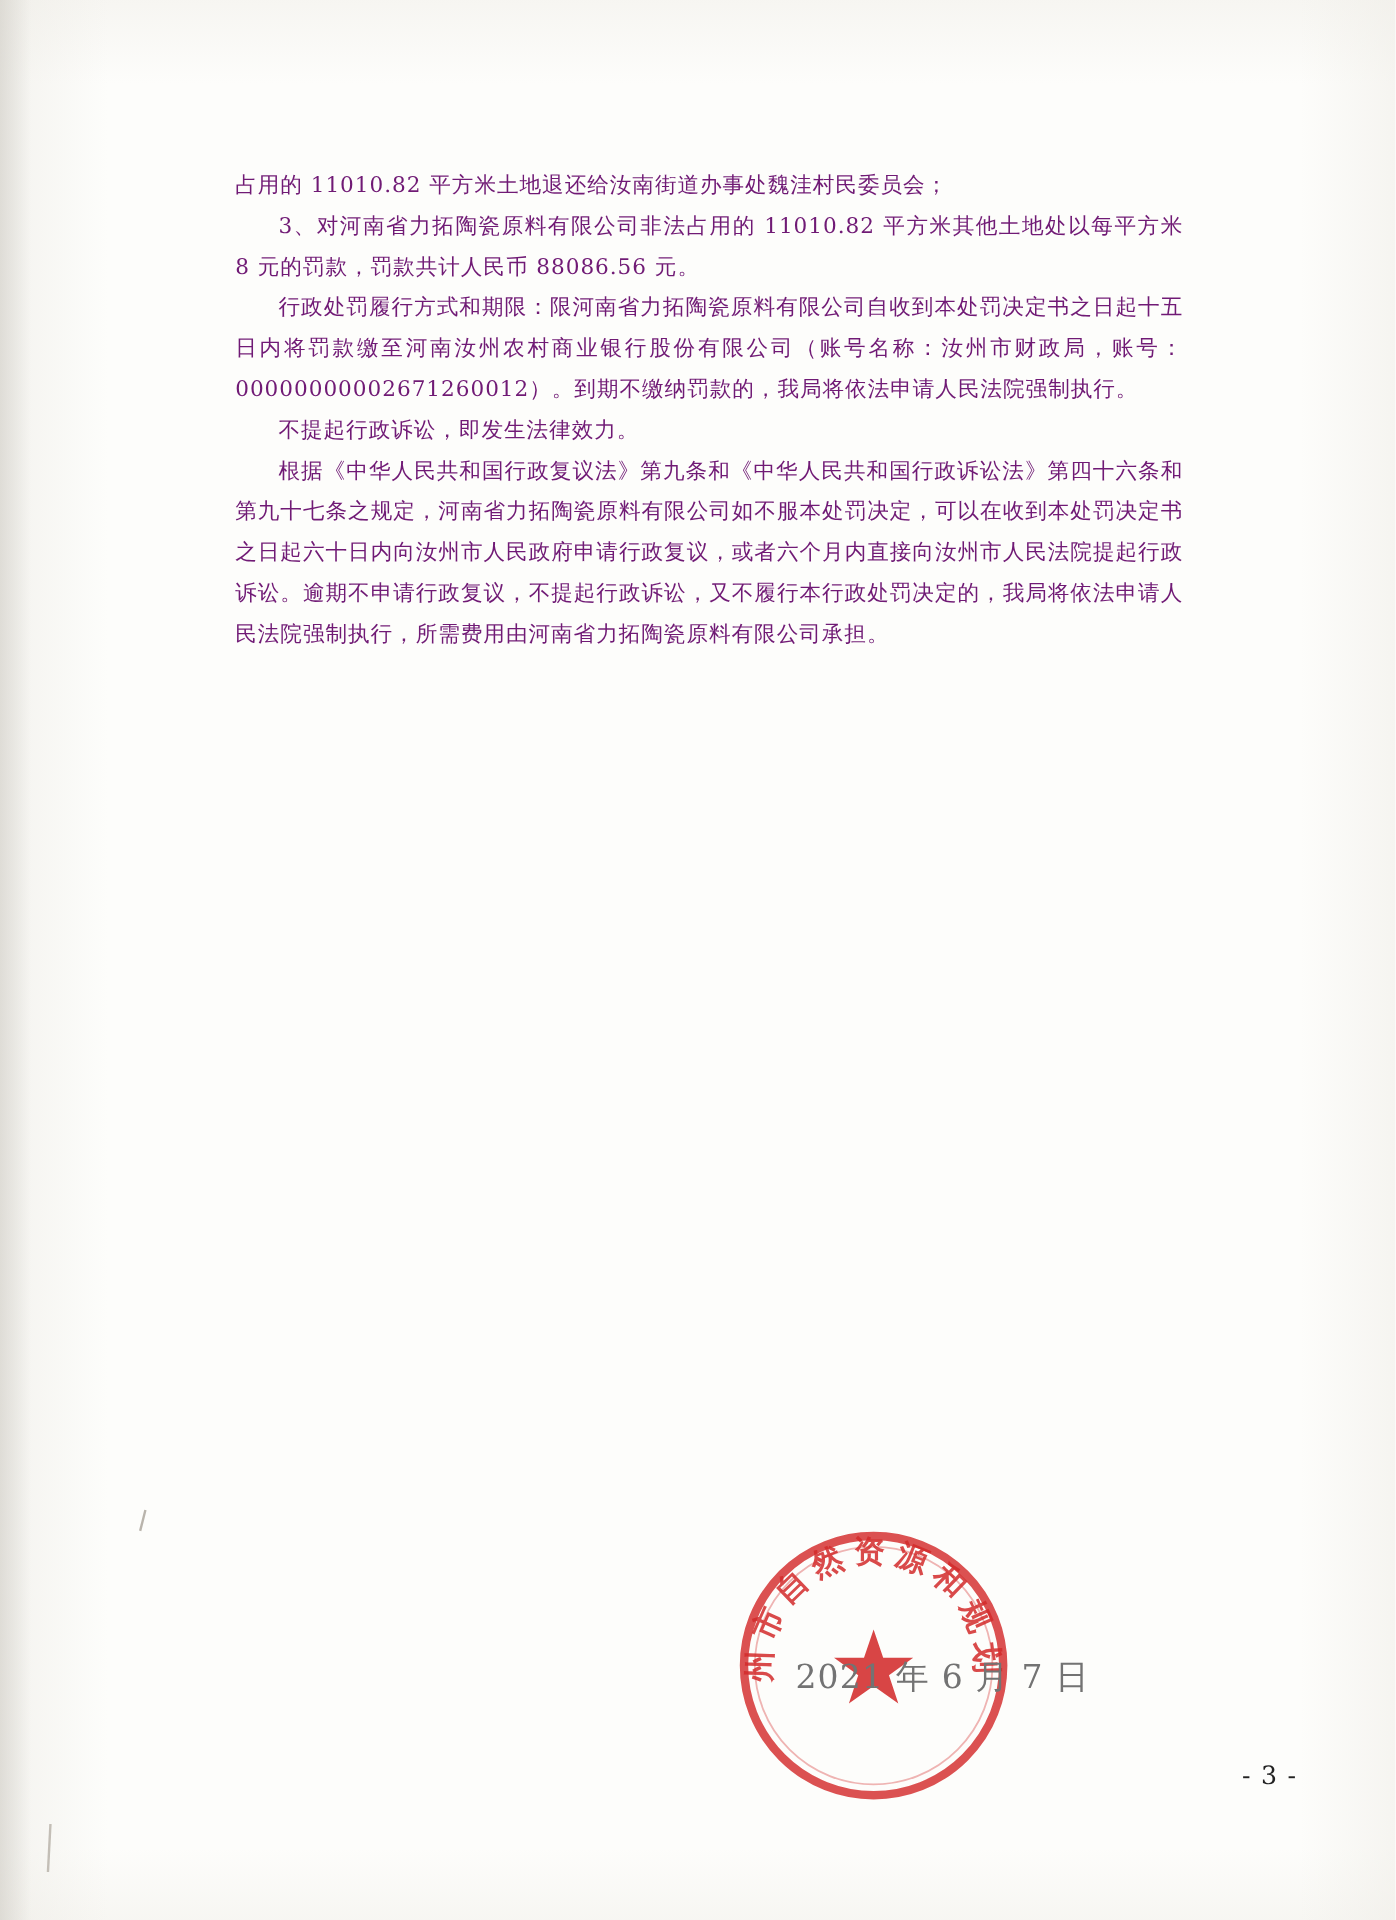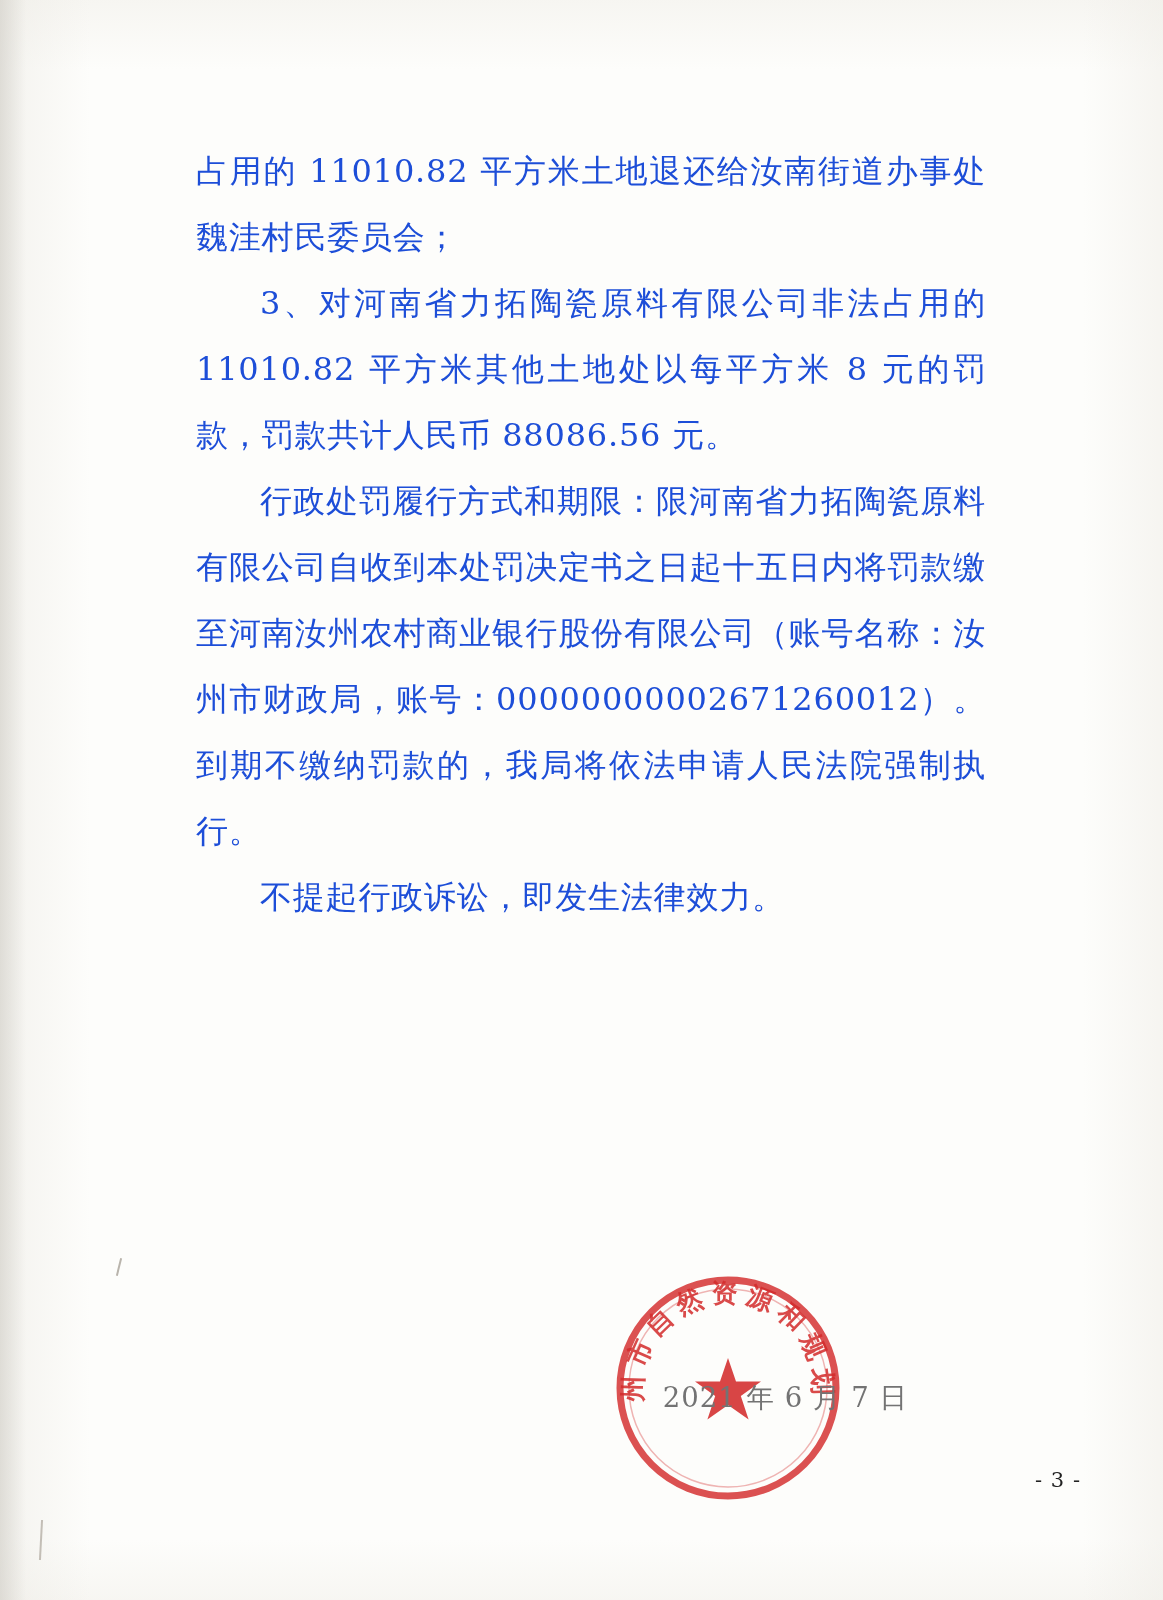--- a/index.html
+++ b/index.html
@@ -31,27 +31,27 @@
       linear-gradient(0deg, rgba(240,238,232,0.45) 0px, rgba(255,255,255,0) 60px);
     pointer-events: none;
   }
   .body-text {
     position: absolute;
     left: 196px;
     top: 138px;
     width: 790px;
   }
   .para {
-    font-size: 32px;
-    line-height: 66px;
+    font-size: 18px;
+    line-height: 34px;
     letter-spacing: 0.8px;
     text-align: justify;
     text-justify: inter-ideograph;
     margin: 0 0 0 0;
-    color: #1d4ed8;
+    color: #701a75;
     font-weight: 500;
   }
   .para.indent {
     text-indent: 2em;
   }
   .signature-block {
     position: absolute;
     left: 196px;
     top: 1380px;
     width: 790px;
@@ -116,20 +116,21 @@
 
 <div class="page">
   <div class="paper-tint"></div>
   <div class="edge-shadow-left"></div>
 
   <div class="body-text">
     <p class="para">占用的 11010.82 平方米土地退还给汝南街道办事处魏洼村民委员会；</p>
     <p class="para indent">3、对河南省力拓陶瓷原料有限公司非法占用的 11010.82 平方米其他土地处以每平方米 8 元的罚款，罚款共计人民币 88086.56 元。</p>
     <p class="para indent">行政处罚履行方式和期限：限河南省力拓陶瓷原料有限公司自收到本处罚决定书之日起十五日内将罚款缴至河南汝州农村商业银行股份有限公司（账号名称：汝州市财政局，账号：00000000002671260012）。到期不缴纳罚款的，我局将依法申请人民法院强制执行。</p>
     <p class="para indent">不提起行政诉讼，即发生法律效力。</p>
+    <p class="para indent">根据《中华人民共和国行政复议法》第九条和《中华人民共和国行政诉讼法》第四十六条和第九十七条之规定，河南省力拓陶瓷原料有限公司如不服本处罚决定，可以在收到本处罚决定书之日起六十日内向汝州市人民政府申请行政复议，或者六个月内直接向汝州市人民法院提起行政诉讼。逾期不申请行政复议，不提起行政诉讼，又不履行本行政处罚决定的，我局将依法申请人民法院强制执行，所需费用由河南省力拓陶瓷原料有限公司承担。</p>
   </div>
 
   <div class="stray-mark-1"></div>
   <div class="stray-mark-2"></div>
 
   <div class="seal">
     <svg viewBox="0 0 232 232" xmlns="http://www.w3.org/2000/svg">
       <defs>
         <path id="sealArc" d="M 30,116 A 86,86 0 1 1 202,116"></path>
       </defs>

